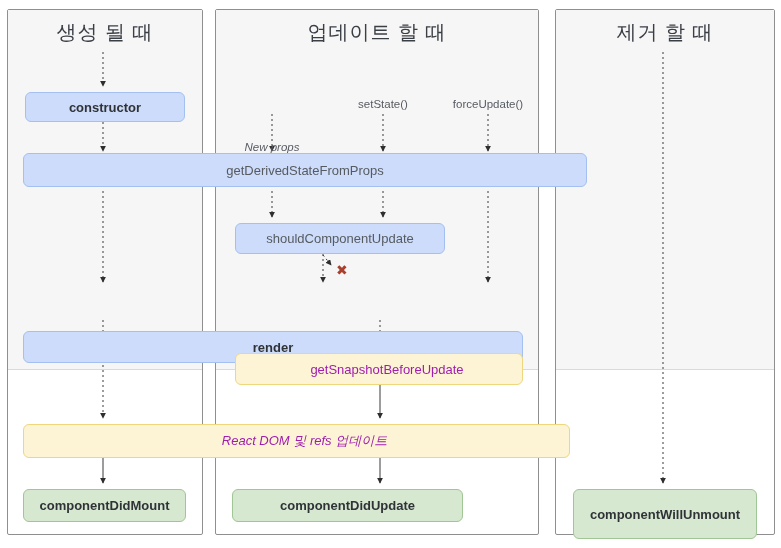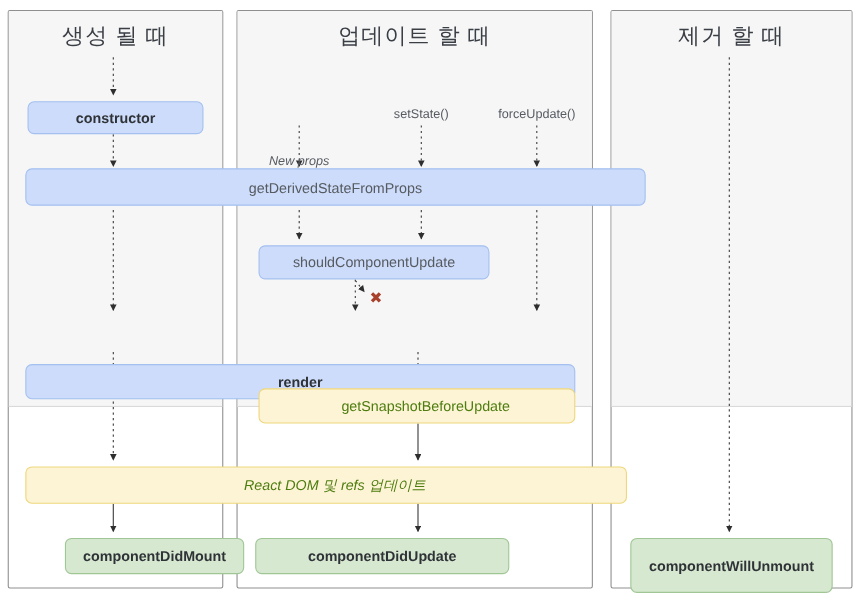--- a/index.html
+++ b/index.html
@@ -23,21 +23,21 @@
   }
   .panel-title{
     position:absolute;left:0;top:9px;width:100%;text-align:center;
     font-size:20px;letter-spacing:1px;color:#3a3e45;
   }
   .node{
     position:absolute;display:flex;align-items:center;justify-content:center;
     font-size:13px;border-radius:6px;box-sizing:border-box;z-index:3;
   }
   .node.blue{background:var(--class-box-fill);border:1px solid var(--class-box-border);color:#565b61;}
-  .node.yellow{background:var(--side-effect-fill);border:1px solid var(--side-effect-border);color:#4d7c0f;padding-left:16px;}
+  .node.yellow{background:var(--side-effect-fill);border:1px solid var(--side-effect-border);color:#a21caf;padding-left:16px;}
   .node.green{background:var(--commit-fill);border:1px solid var(--commit-border);}
   .node.bold{font-weight:bold;color:#2f3337;}
   .node.italic{font-style:italic;}
   .trigger{
     position:absolute;width:90px;text-align:center;font-size:11.5px;color:#575c63;z-index:2;
   }
   .trigger.italic{font-style:italic;margin-top:43px;}
   .arrows{position:absolute;left:0;top:0;width:781px;height:548px;z-index:2;pointer-events:none;}
   .false-x{
     position:absolute;left:336px;top:262px;z-index:4;
@@ -94,19 +94,19 @@
   <div class="trigger italic" style="left:227px;top:98px;">New props</div>
   <div class="trigger" style="left:338px;top:98px;">setState()</div>
   <div class="trigger" style="left:443px;top:98px;">forceUpdate()</div>
 
   <div class="node blue bold" style="left:25px;top:92px;width:160px;height:30px;">constructor</div>
   <div class="node blue" style="left:23px;top:153px;width:564px;height:34px;">getDerivedStateFromProps</div>
   <div class="node blue" style="left:235px;top:223px;width:210px;height:31px;">shouldComponentUpdate</div>
   <div class="node blue bold" style="left:23px;top:288px;width:500px;height:32px;margin-top:43px;">render</div>
   <div class="node yellow" style="left:235px;top:353px;width:288px;height:32px;">getSnapshotBeforeUpdate</div>
   <div class="node yellow italic" style="left:23px;top:424px;width:547px;height:34px;">React DOM 및 refs 업데이트</div>
-  <div class="node green bold" style="left:23px;top:489px;width:163px;height:33px;margin-left:36px;">componentDidMount</div>
+  <div class="node green bold" style="left:23px;top:489px;width:163px;height:33px;">componentDidMount</div>
   <div class="node green bold" style="left:232px;top:489px;width:231px;height:33px;">componentDidUpdate</div>
   <div class="node green bold" style="left:573px;top:489px;width:184px;height:50px;">componentWillUnmount</div>
 
   <span class="false-x">✖</span>
 
 </div>
 
 </body></html>

